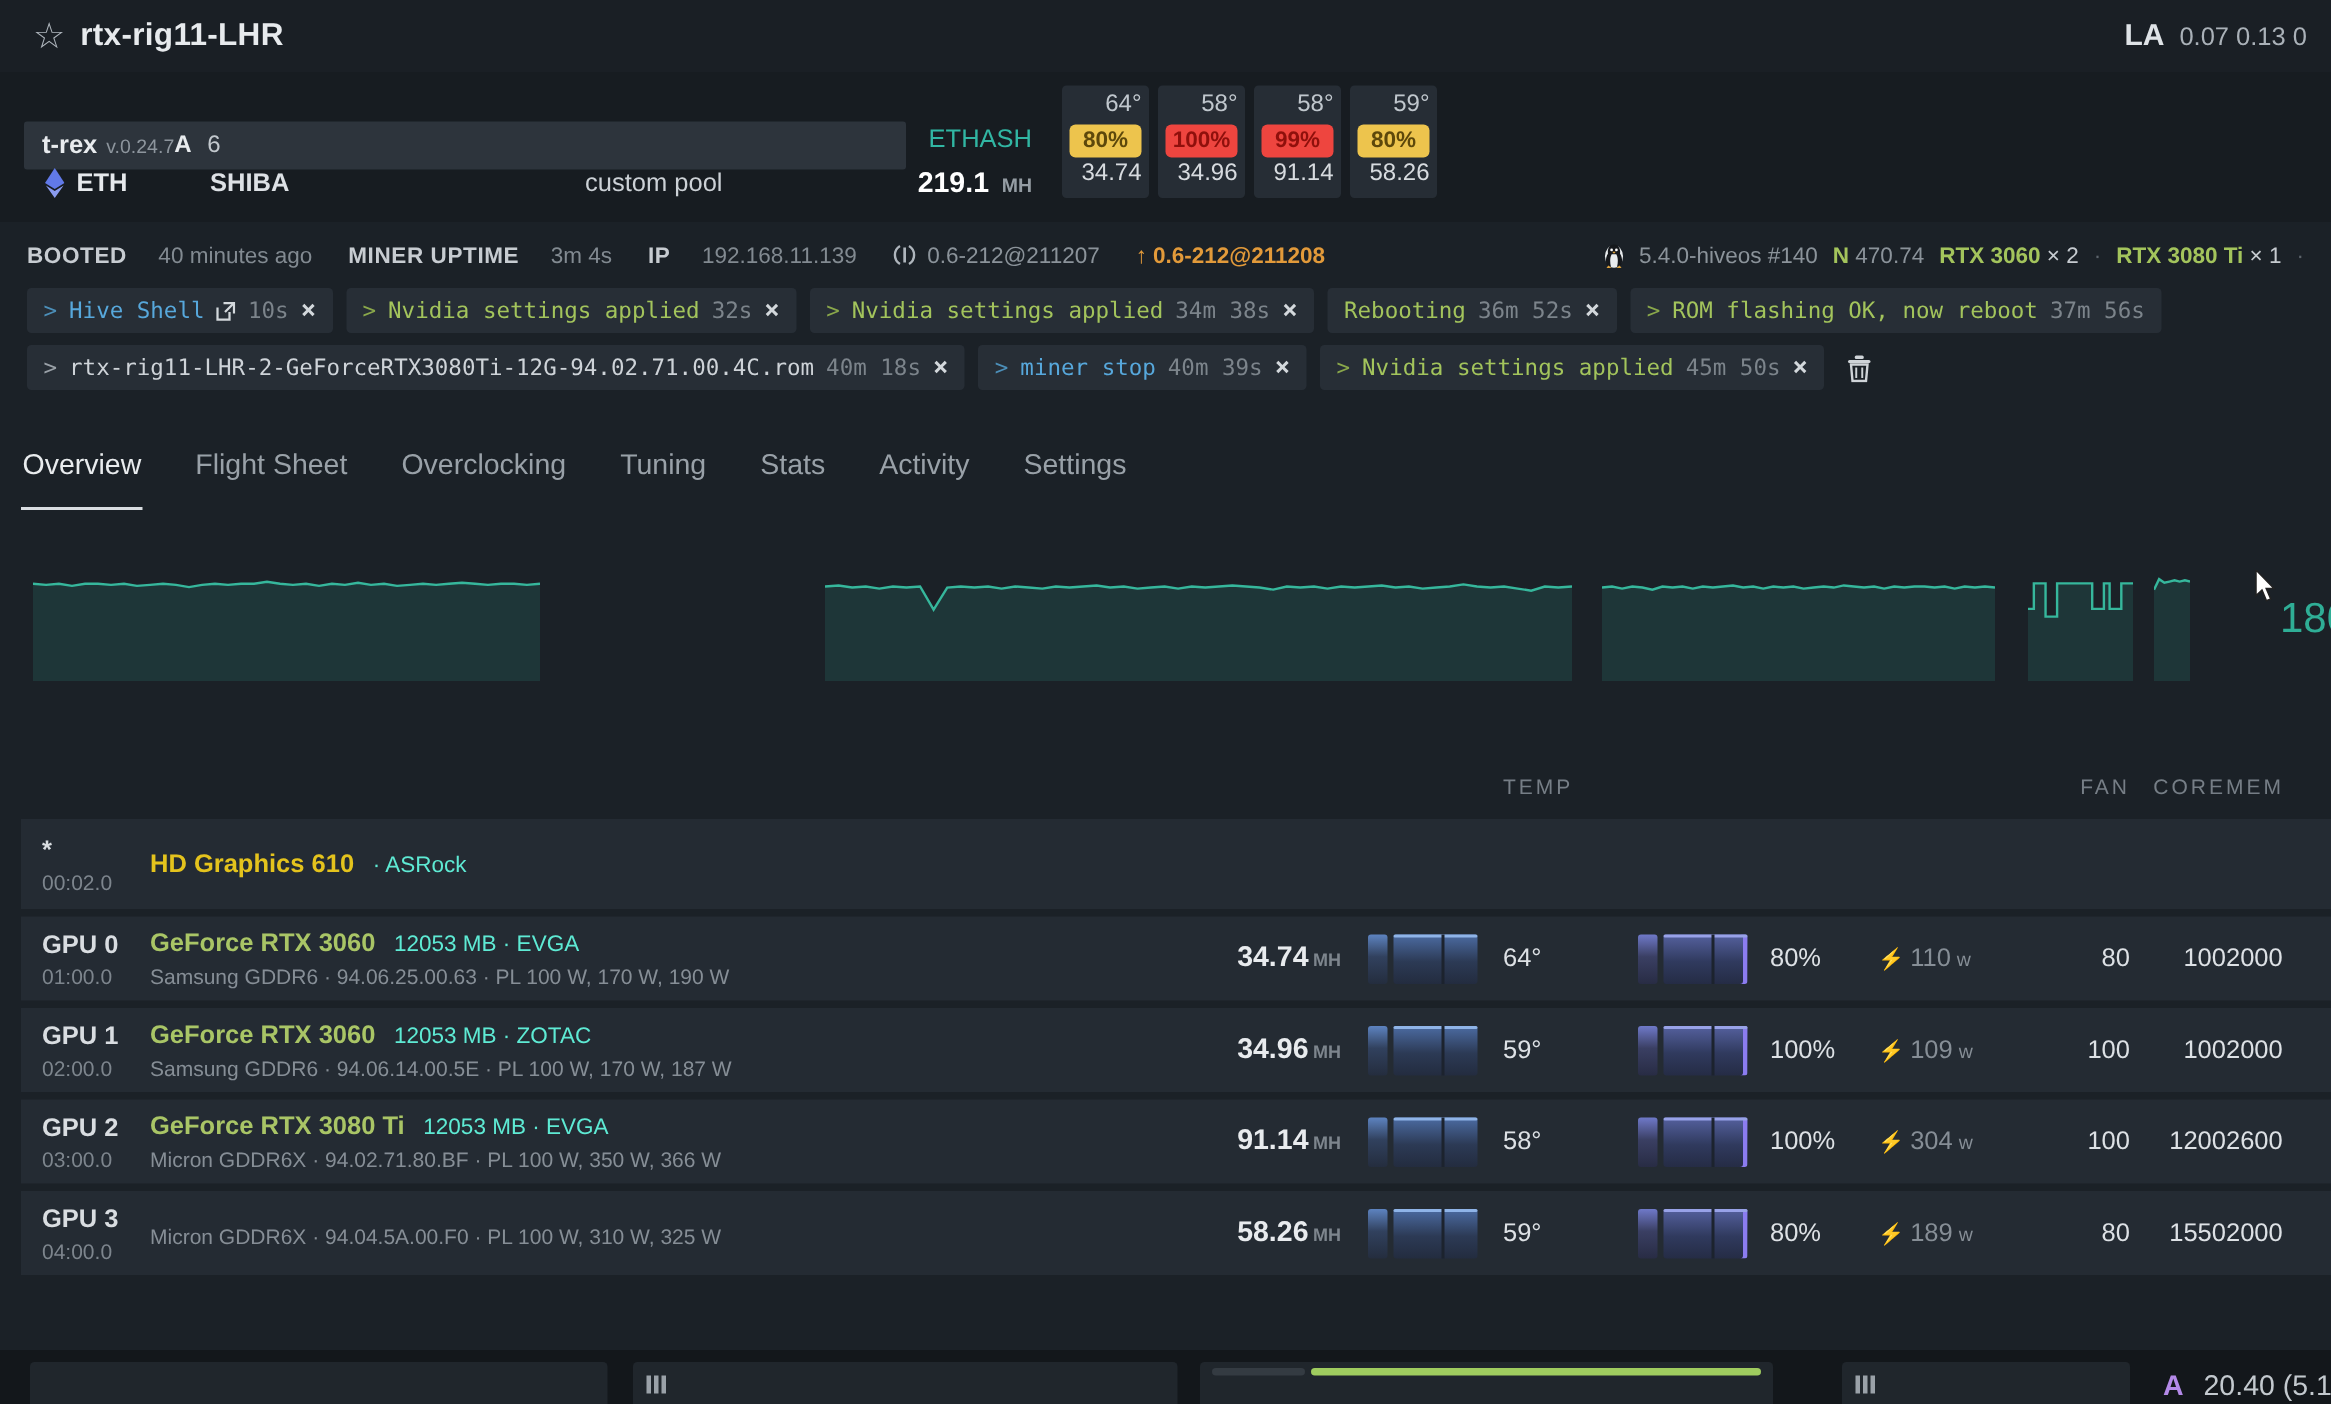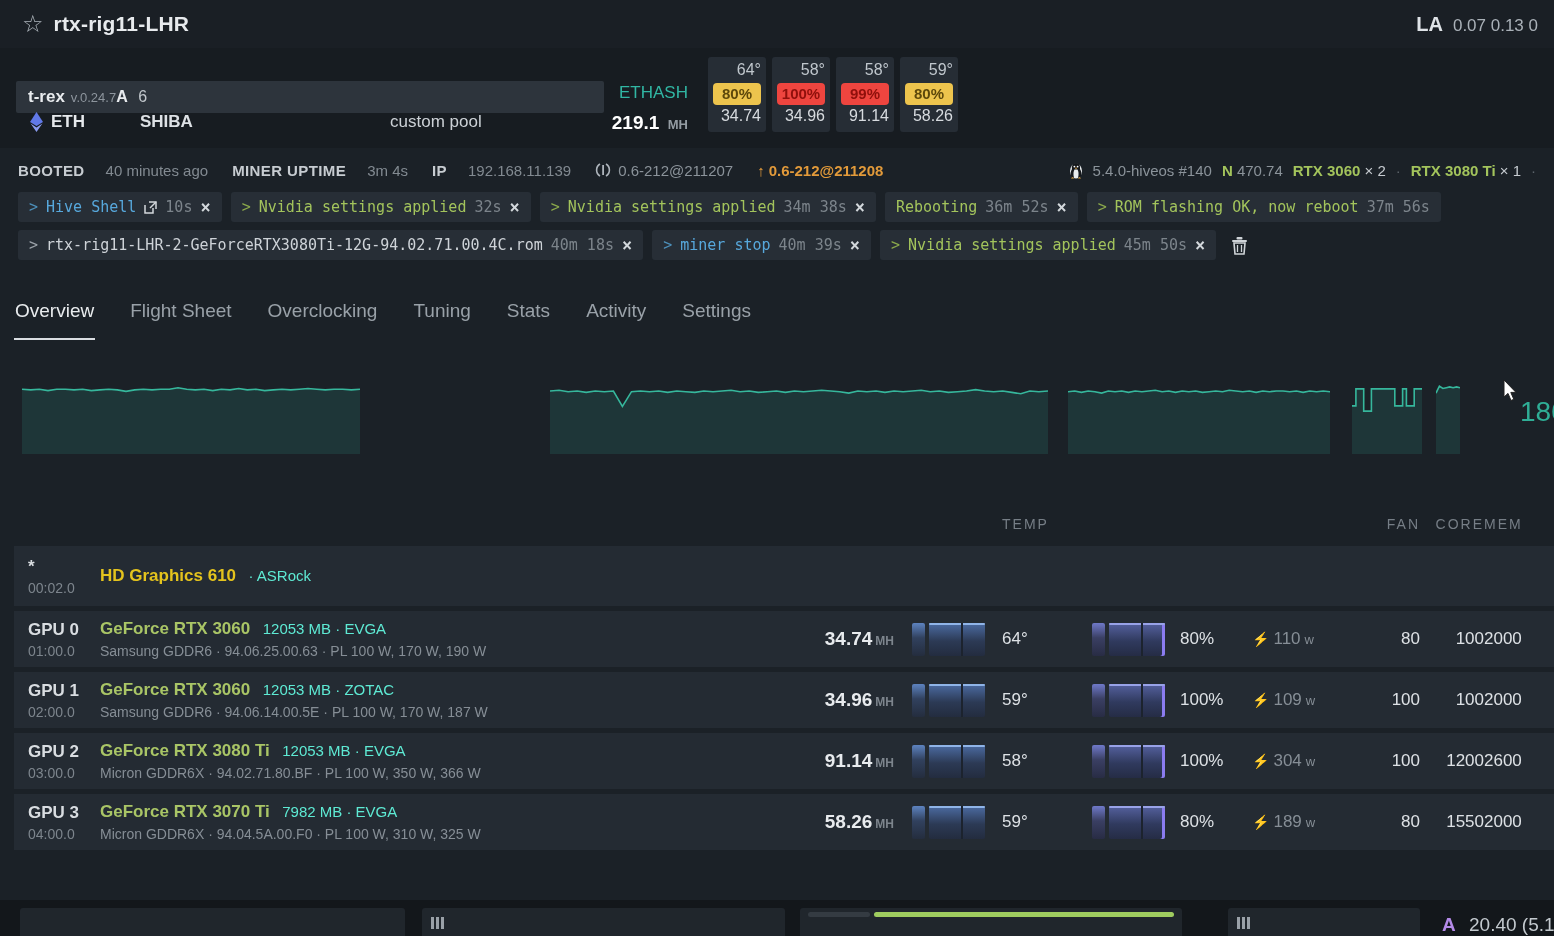--- a/index.html
+++ b/index.html
@@ -470,22 +470,20 @@
     <div class="c-core">1200</div>
     <div class="c-mem">2600</div>
   </div>
 
   <div class="trow row-gpu">
     <div class="c-id">
       <div class="top">GPU 3</div>
       <div class="bus">04:00.0</div>
     </div>
     <div class="c-name">
-      <div><span class="gname">GeForce RTX 3070 Ti</span>
-        <span class="gmeta">7982 MB · EVGA</span></div>
       <div class="gline2">Micron GDDR6X · 94.04.5A.00.F0 · PL 100 W, 310 W, 325 W</div>
     </div>
     <div class="c-hash"><b>58.26</b><span>MH</span></div>
     <div class="c-wa">
         <div class="mini">
           <span class="ms"></span>
           <span class="mw"></span>
         </div>
       </div>
     <div class="c-temp">59°</div>

